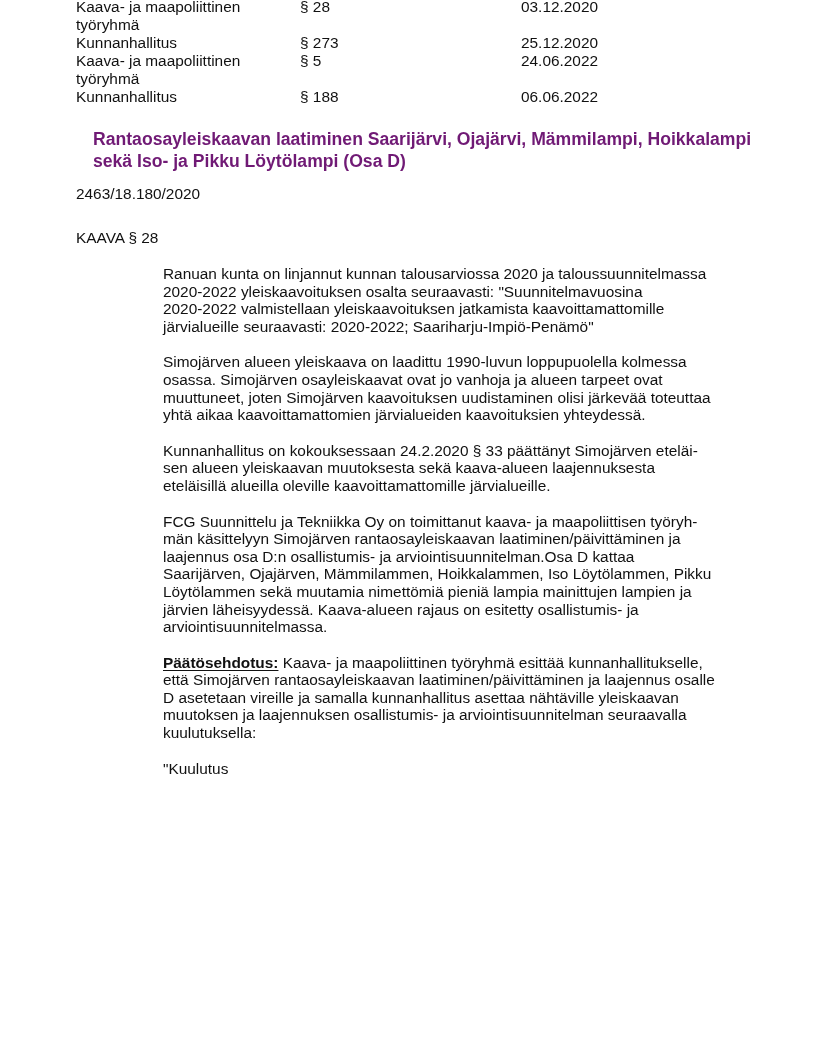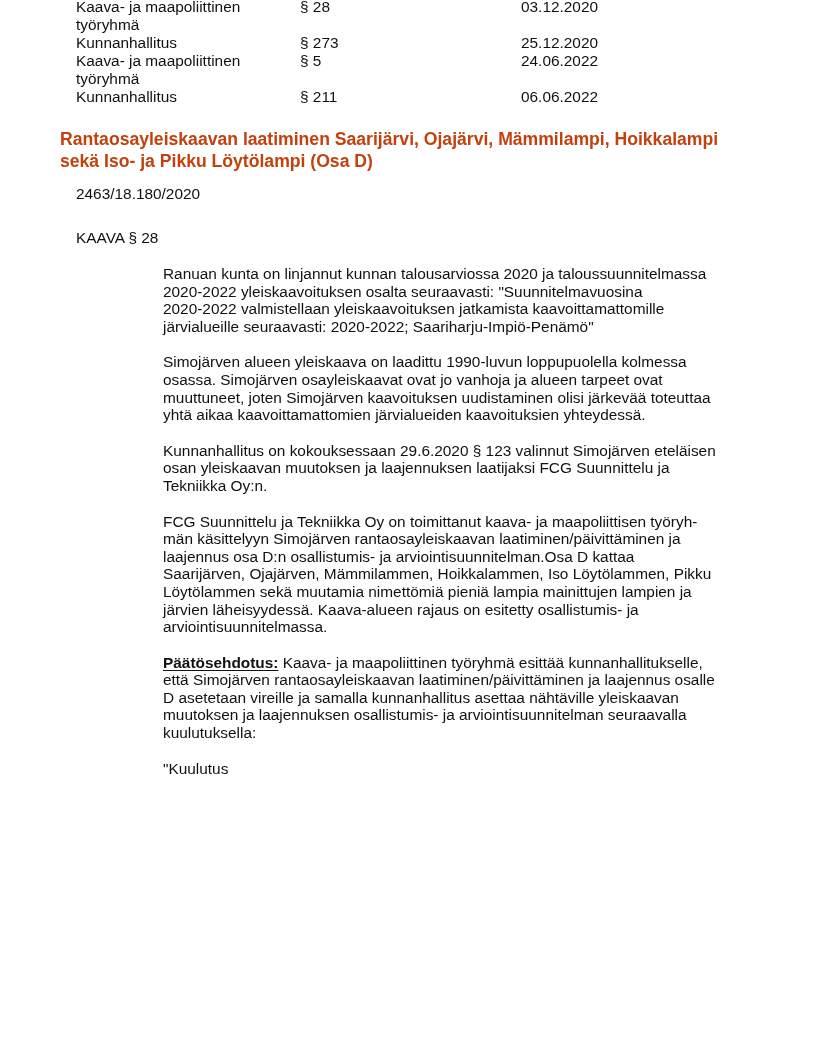--- a/index.html
+++ b/index.html
@@ -43,27 +43,27 @@
       left: 224px;
       top: 0;
     }
     .history-date {
       position: absolute;
       left: 445px;
       top: 0;
     }
     .case-title {
       position: absolute;
-      left: 60px;
+      left: 93px;
       top: 128px;
       width: 660px;
       font-weight: bold;
       font-size: 17.6px;
       line-height: 22px;
-      color: #c2410c;
+      color: #701a75;
     }
     .case-number {
       position: absolute;
       left: 76px;
       top: 185px;
     }
     .section-ref {
       position: absolute;
       left: 76px;
       top: 229px;
@@ -105,41 +105,41 @@
       <div class="history-date">25.12.2020</div>
     </div>
     <div class="history-row" style="height:36px;">
       <div class="history-body" style="white-space:pre-line;">Kaava- ja maapoliittinen
 työryhmä</div>
       <div class="history-section">§ 5</div>
       <div class="history-date">24.06.2022</div>
     </div>
     <div class="history-row" style="height:18px;">
       <div class="history-body">Kunnanhallitus</div>
-      <div class="history-section">§ 211</div>
+      <div class="history-section">§ 188</div>
       <div class="history-date">06.06.2022</div>
     </div>
   </div>
 
   <div class="case-title">Rantaosayleiskaavan laatiminen Saarijärvi, Ojajärvi, Mämmilampi, Hoikkalampi sekä Iso- ja Pikku Löytölampi (Osa D)</div>
   <div class="case-number">2463/18.180/2020</div>
   <div class="section-ref">KAAVA § 28</div>
 
   <div class="body-text">
     <p class="para">Ranuan kunta on linjannut kunnan talousarviossa 2020 ja taloussuunnitelmassa
 2020-2022 yleiskaavoituksen osalta seuraavasti: "Suunnitelmavuosina
 2020-2022 valmistellaan yleiskaavoituksen jatkamista kaavoittamattomille
 järvialueille seuraavasti: 2020-2022; Saariharju-Impiö-Penämö"</p>
     <p class="para">Simojärven alueen yleiskaava on laadittu 1990-luvun loppupuolella kolmessa
 osassa. Simojärven osayleiskaavat ovat jo vanhoja ja alueen tarpeet ovat
 muuttuneet, joten Simojärven kaavoituksen uudistaminen olisi järkevää toteuttaa
 yhtä aikaa kaavoittamattomien järvialueiden kaavoituksien yhteydessä.</p>
-    <p class="para">Kunnanhallitus on kokouksessaan 29.6.2020 § 123 valinnut Simojärven eteläisen
-osan yleiskaavan muutoksen ja laajennuksen laatijaksi FCG Suunnittelu ja
-Tekniikka Oy:n.</p>
+    <p class="para">Kunnanhallitus on kokouksessaan 24.2.2020 § 33 päättänyt Simojärven eteläi-
+sen alueen yleiskaavan muutoksesta sekä kaava-alueen laajennuksesta
+eteläisillä alueilla oleville kaavoittamattomille järvialueille.</p>
     <p class="para">FCG Suunnittelu ja Tekniikka Oy on toimittanut kaava- ja maapoliittisen työryh-
 män käsittelyyn Simojärven rantaosayleiskaavan laatiminen/päivittäminen ja
 laajennus osa D:n osallistumis- ja arviointisuunnitelman.Osa D kattaa
 Saarijärven, Ojajärven, Mämmilammen, Hoikkalammen, Iso Löytölammen, Pikku
 Löytölammen sekä muutamia nimettömiä pieniä lampia mainittujen lampien ja
 järvien läheisyydessä. Kaava-alueen rajaus on esitetty osallistumis- ja
 arviointisuunnitelmassa.</p>
     <p class="para"><span class="proposal-label">Päätösehdotus:</span><span> Kaava- ja maapoliittinen työryhmä esittää kunnanhallitukselle,
 että Simojärven rantaosayleiskaavan laatiminen/päivittäminen ja laajennus osalle
 D asetetaan vireille ja samalla kunnanhallitus asettaa nähtäville yleiskaavan

